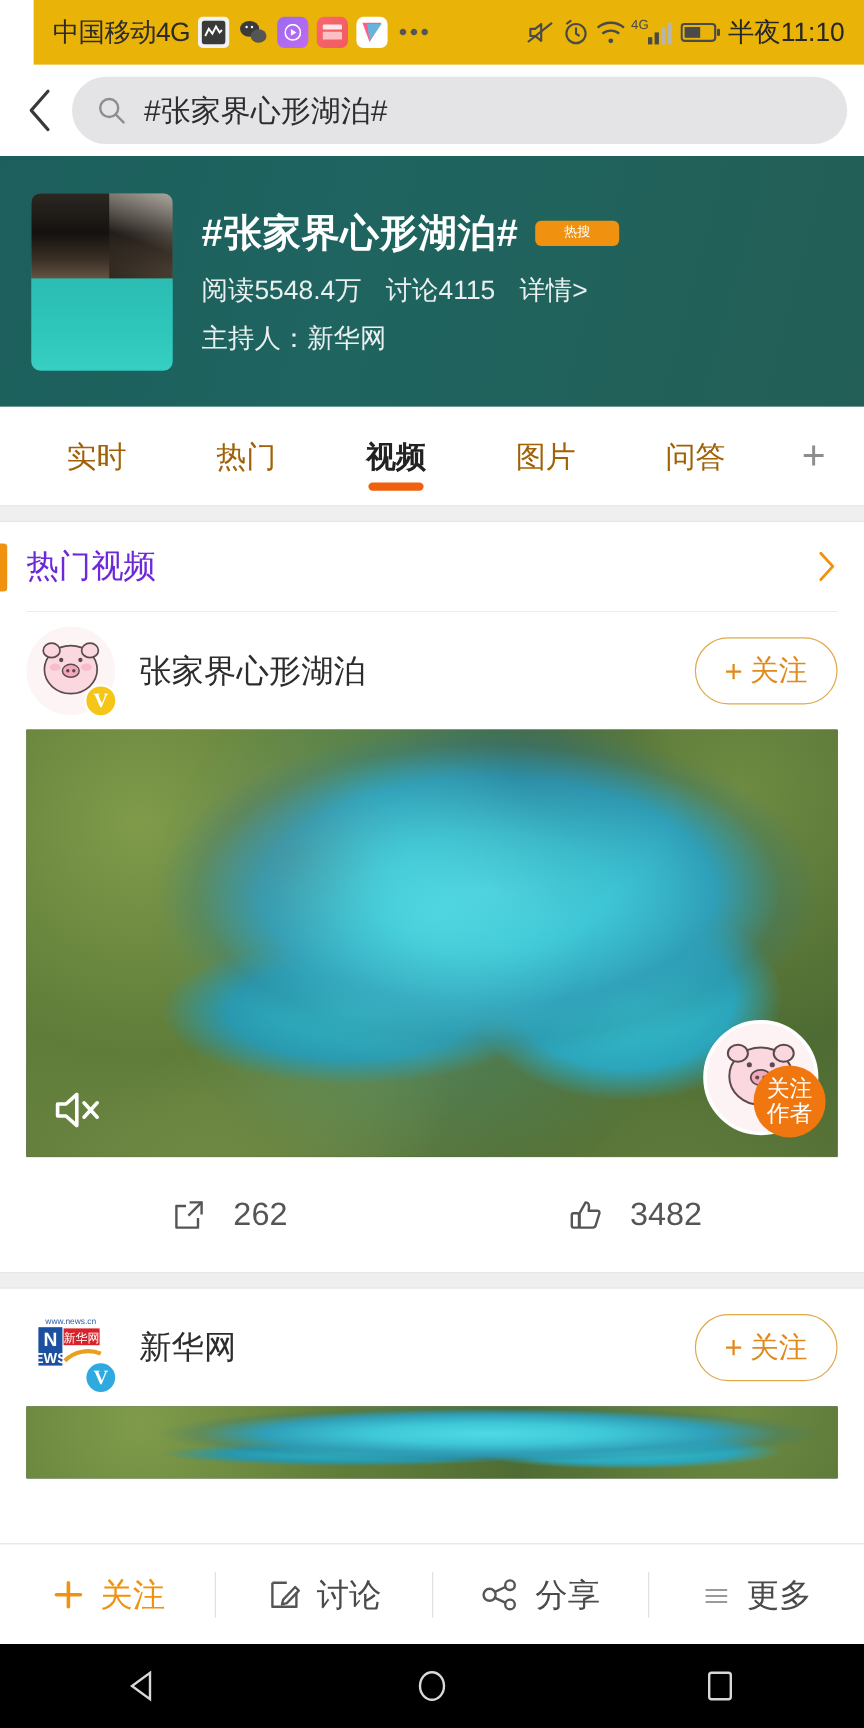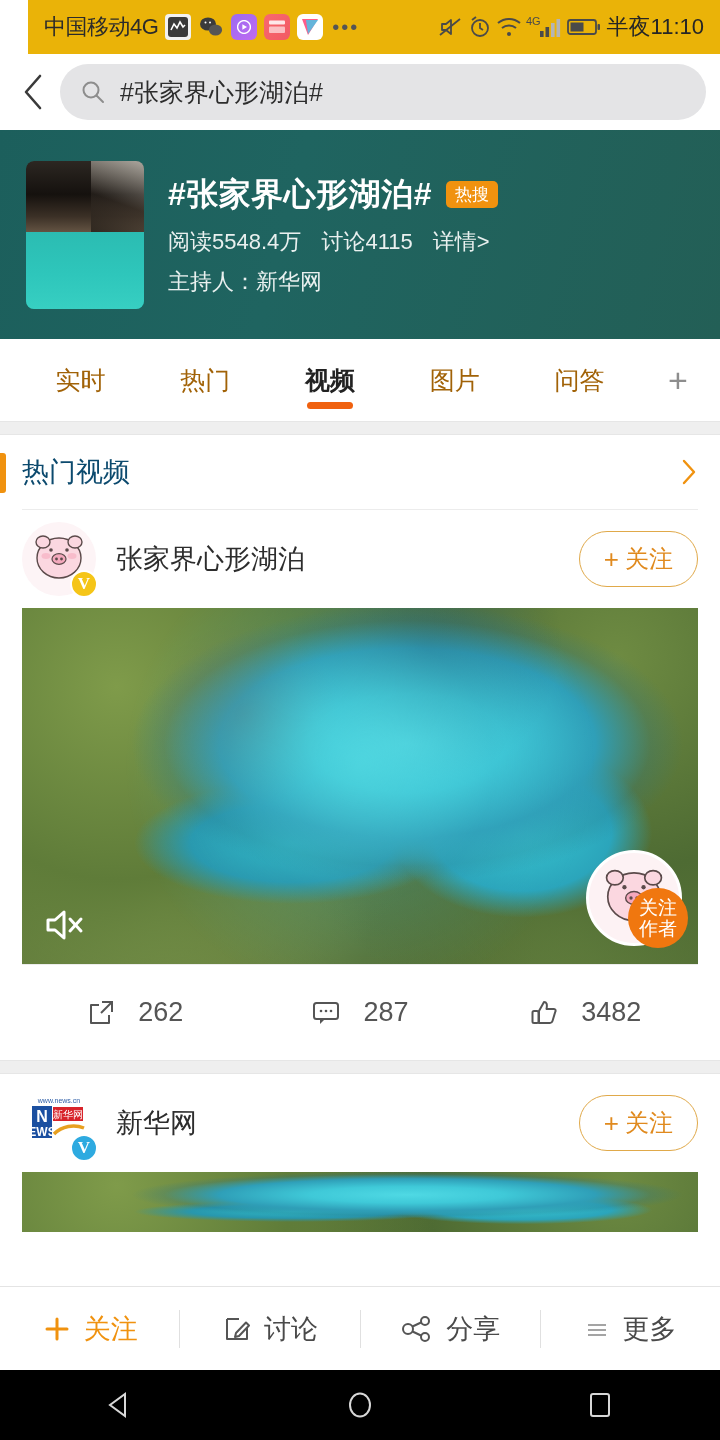--- a/index.html
+++ b/index.html
@@ -50,40 +50,40 @@
   }
   .thumb-rock { position:absolute; inset:0 0 50% 0;
     background: linear-gradient(180deg,#2c2722 0%, #15110e 45%, #3b3026 75%, #6b5a48 100%); }
   .thumb-rock:after { content:""; position:absolute; right:0; top:0; width:45%; height:100%;
     background: linear-gradient(200deg, rgba(215,210,200,.75), rgba(90,80,70,.2) 55%, rgba(30,25,20,.8)); }
   .thumb-water { position:absolute; left:0; right:0; bottom:0; height:52%;
     background: linear-gradient(180deg,#2bbcb2 0%, #2ec6bb 55%, #37cfc2 100%); }
   .topic-info { display:flex; flex-direction:column; gap: 10px; }
   .topic-title-row { display:flex; align-items:center; gap:14px; }
   .topic-title { font-size: 32px; font-weight: bold; color:#ffffff; letter-spacing:0.5px; }
-  .hot-badge { background:#f0920f; color:#fff; font-size:17px; border-radius:5px; padding: 5px 9px; line-height:1; }
+  .hot-badge { background:#f0920f; color:#fff; font-size:11px; border-radius:5px; padding: 5px 24px; line-height:1; }
   .topic-stats { font-size: 22px; color:#e9f0ef; }
   .topic-stats span { margin-right: 14px; }
   .topic-host { font-size: 22px; color:#e9f0ef; }
 
   
   .tabs { height: 82px; display:flex; align-items:center; background:#fff; padding: 0 6px 0 18px; }
   .tab { flex:1; text-align:center; position:relative; height:82px; display:flex;
          align-items:center; justify-content:center; font-size:25px; color:#a16207; }
   .tab.active { color:#222; font-weight:bold; }
   .tab.active:after { content:""; position:absolute; bottom:12px; left:50%; transform:translateX(-50%);
     width: 46px; height: 7px; border-radius:4px; background:#f0610f; }
   .tab-plus { width: 72px; text-align:center; font-size:34px; color:#8d8d8d; }
 
   .gap-band { height: 14px; background:#efefef; border-top:1px solid #e6e6e6; border-bottom:1px solid #e6e6e6;}
 
   
   .section-head { height: 74px; display:flex; align-items:center; background:#fff; position:relative; padding: 0 22px; }
   .section-bar { position:absolute; left:0; top:18px; width:6px; height:40px; background:#f0920f; border-radius:0 3px 3px 0; }
-  .section-title { font-size: 27px; color:#0c4a6e; }
+  .section-title { font-size: 27px; color:#6d28d9; }
   .section-chev { margin-left:auto; color:#f0920f; }
   .divider { height:1px; background:#ececec; margin: 0 22px; }
 
   
   .post { background:#fff; }
   .post-head { height: 98px; display:flex; align-items:center; padding: 0 22px; gap: 20px; }
   .avatar { width: 74px; height: 74px; border-radius:50%; position:relative; flex:none;
             background:#fdf4f6; display:flex; align-items:center; justify-content:center; overflow:visible; }
   .avatar-news { background:#ffffff; }
   .v-badge { position:absolute; right:-2px; bottom:-2px; width:28px; height:28px; border-radius:50%;
@@ -342,32 +342,20 @@
           <svg width="30" height="30" viewBox="0 0 30 30">
               <path d="M16 4 H26 V14" fill="none" stroke="#555" stroke-width="2"></path>
               <path d="M26 4 L15 15" fill="none" stroke="#555" stroke-width="2"></path>
               <path d="M23 17 V25 H5 V7 H13" fill="none" stroke="#555" stroke-width="2" stroke-linejoin="round"></path>
             </svg>
         </span>
         <span>262</span>
       </div>
       <div class="action">
         <span>
-          <svg width="30" height="28" viewBox="0 0 30 28">
-              <rect x="3" y="4" width="24" height="16" rx="2.5" fill="none" stroke="#555" stroke-width="2"></rect>
-              <polygon points="9,20 9,25 14,20" fill="#555"></polygon>
-              <circle cx="10" cy="12" r="1.3" fill="#555"></circle>
-              <circle cx="15" cy="12" r="1.3" fill="#555"></circle>
-              <circle cx="20" cy="12" r="1.3" fill="#555"></circle>
-            </svg>
-        </span>
-        <span>287</span>
-      </div>
-      <div class="action">
-        <span>
           <svg width="30" height="30" viewBox="0 0 30 30">
               <path d="M10 13 L15 4 C17.5 4 18.5 6 17.5 11 H25 C26.5 11 27 12.5 26.2 14 L23.5 23 C23 24.6 22 25 21 25 H10 Z" fill="none" stroke="#555" stroke-width="2" stroke-linejoin="round"></path>
               <rect x="3.5" y="13" width="6" height="12" rx="1.5" fill="none" stroke="#555" stroke-width="2"></rect>
             </svg>
         </span>
         <span>3482</span>
       </div>
     </div>
   </div>
 

